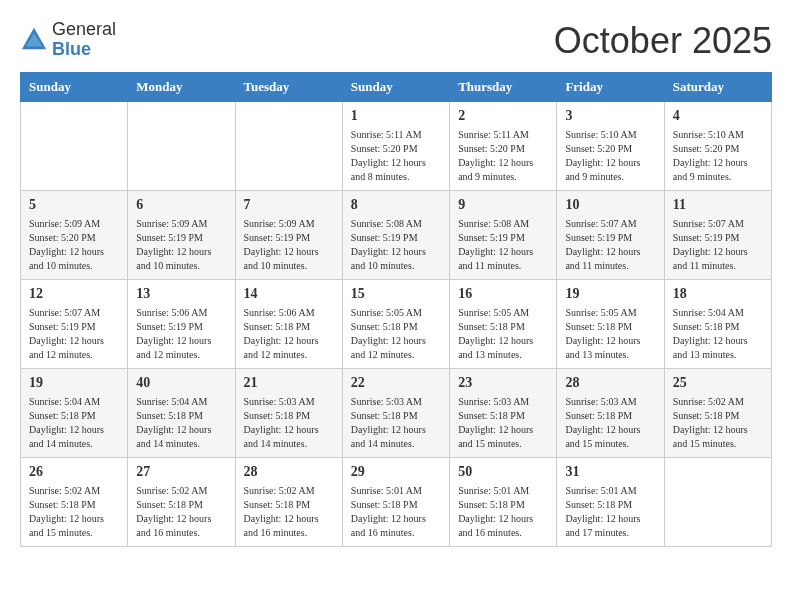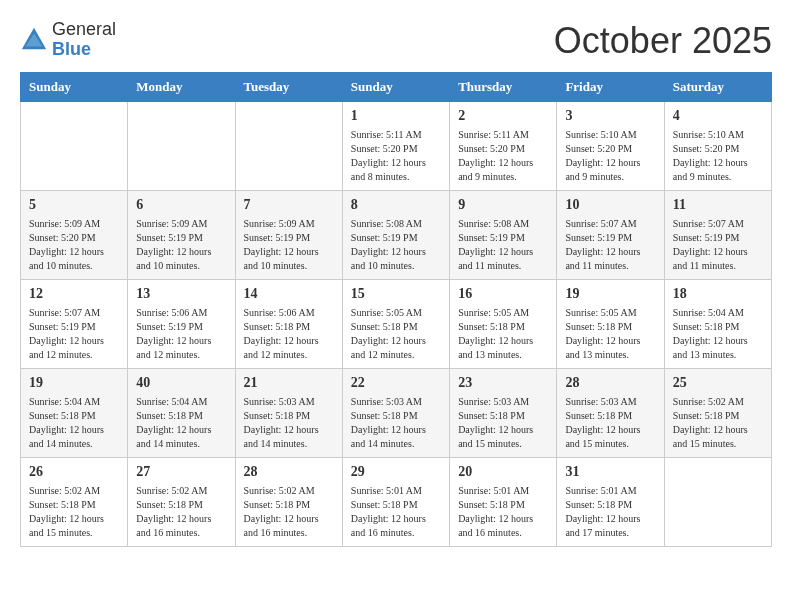--- a/index.html
+++ b/index.html
@@ -308,21 +308,21 @@
 Sunset: 5:18 PM
 Daylight: 12 hours and 16 minutes.</div>
         </td>
         <td>
           <span class="day-number">29</span>
           <div class="day-info" style="white-space: pre-line;">Sunrise: 5:01 AM
 Sunset: 5:18 PM
 Daylight: 12 hours and 16 minutes.</div>
         </td>
         <td>
-          <span class="day-number">20</span>
+          <span class="day-number">50</span>
           <div class="day-info" style="white-space: pre-line;">Sunrise: 5:01 AM
 Sunset: 5:18 PM
 Daylight: 12 hours and 16 minutes.</div>
         </td>
         <td>
           <span class="day-number">31</span>
           <div class="day-info" style="white-space: pre-line;">Sunrise: 5:01 AM
 Sunset: 5:18 PM
 Daylight: 12 hours and 17 minutes.</div>
         </td>

